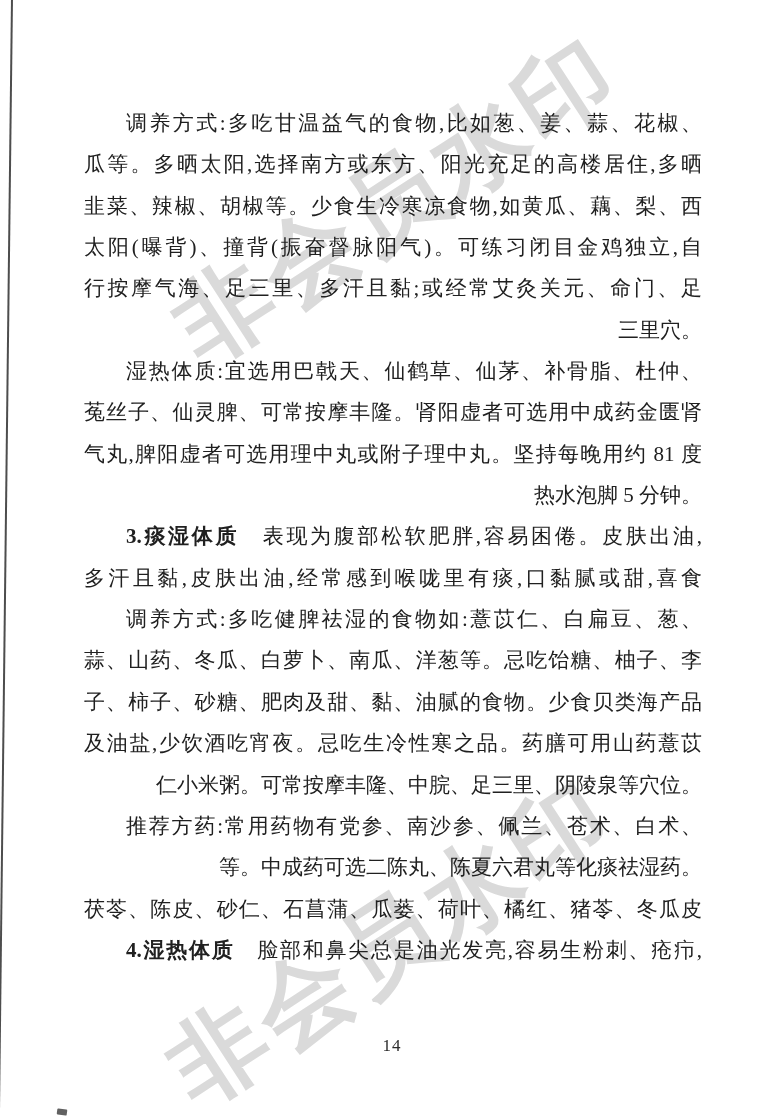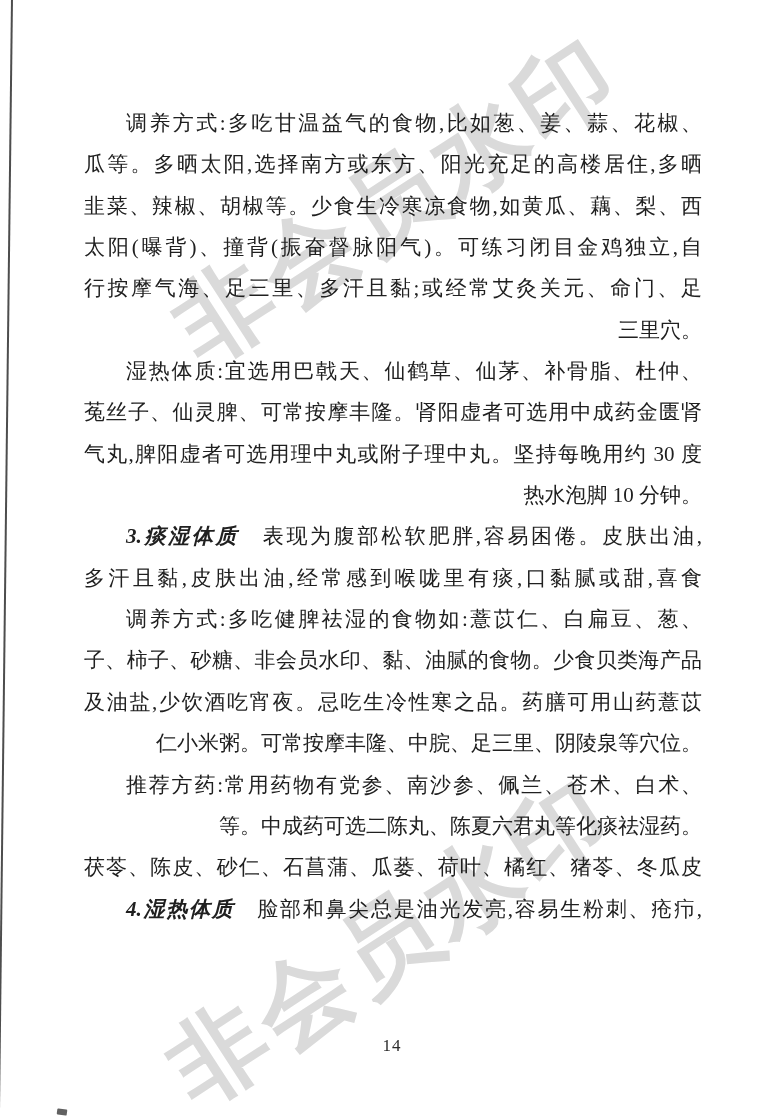--- a/index.html
+++ b/index.html
@@ -68,21 +68,21 @@
     white-space:nowrap;
     text-align:right;
   }
   .text-line.fill{
     text-align:justify;
     text-align-last:justify;
   }
   .text-line.indent{
     text-indent:42px;
   }
-  .text-line b{font-weight:700;font-style:italic;}
+  .text-line b{font-weight:700;}
   .page-number{
     position:absolute;
     left:0;top:1036px;
     width:784px;
     text-align:center;
     z-index:1;
     font-size:17px;
     letter-spacing:1px;
     color:#2b2b2b;
   }
@@ -99,26 +99,27 @@
 
   <main class="body-text" id="doc-body">
       <div class="text-line indent fill">调养方式:多吃甘温益气的食物,比如葱、姜、蒜、花椒、</div>
       <div class="text-line fill">瓜等。多晒太阳,选择南方或东方、阳光充足的高楼居住,多晒</div>
       <div class="text-line fill">韭菜、辣椒、胡椒等。少食生冷寒凉食物,如黄瓜、藕、梨、西</div>
       <div class="text-line fill">太阳(曝背)、撞背(振奋督脉阳气)。可练习闭目金鸡独立,自</div>
       <div class="text-line fill">行按摩气海、足三里、多汗且黏;或经常艾灸关元、命门、足</div>
       <div class="text-line">三里穴。</div>
       <div class="text-line indent fill">湿热体质:宜选用巴戟天、仙鹤草、仙茅、补骨脂、杜仲、</div>
       <div class="text-line fill">菟丝子、仙灵脾、可常按摩丰隆。肾阳虚者可选用中成药金匮肾</div>
-      <div class="text-line fill">气丸,脾阳虚者可选用理中丸或附子理中丸。坚持每晚用约 30 度</div>
-      <div class="text-line">热水泡脚 10 分钟。</div>
+      <div class="text-line fill">气丸,脾阳虚者可选用理中丸或附子理中丸。坚持每晚用约 81 度</div>
+      <div class="text-line">热水泡脚 5 分钟。</div>
       <div class="text-line indent fill"><b>3.痰湿体质</b>　表现为腹部松软肥胖,容易困倦。皮肤出油,</div>
       <div class="text-line fill">多汗且黏,皮肤出油,经常感到喉咙里有痰,口黏腻或甜,喜食</div>
       <div class="text-line indent fill">调养方式:多吃健脾祛湿的食物如:薏苡仁、白扁豆、葱、</div>
-      <div class="text-line fill">子、柿子、砂糖、非会员水印、黏、油腻的食物。少食贝类海产品</div>
+      <div class="text-line fill">蒜、山药、冬瓜、白萝卜、南瓜、洋葱等。忌吃饴糖、柚子、李</div>
+      <div class="text-line fill">子、柿子、砂糖、肥肉及甜、黏、油腻的食物。少食贝类海产品</div>
       <div class="text-line fill">及油盐,少饮酒吃宵夜。忌吃生冷性寒之品。药膳可用山药薏苡</div>
       <div class="text-line">仁小米粥。可常按摩丰隆、中脘、足三里、阴陵泉等穴位。</div>
       <div class="text-line indent fill">推荐方药:常用药物有党参、南沙参、佩兰、苍术、白术、</div>
       <div class="text-line">等。中成药可选二陈丸、陈夏六君丸等化痰祛湿药。</div>
       <div class="text-line fill">茯苓、陈皮、砂仁、石菖蒲、瓜蒌、荷叶、橘红、猪苓、冬瓜皮</div>
       <div class="text-line indent fill"><b>4.湿热体质</b>　脸部和鼻尖总是油光发亮,容易生粉刺、疮疖,</div>
     </main>
 
   <footer class="page-number">14</footer>
 </div>

